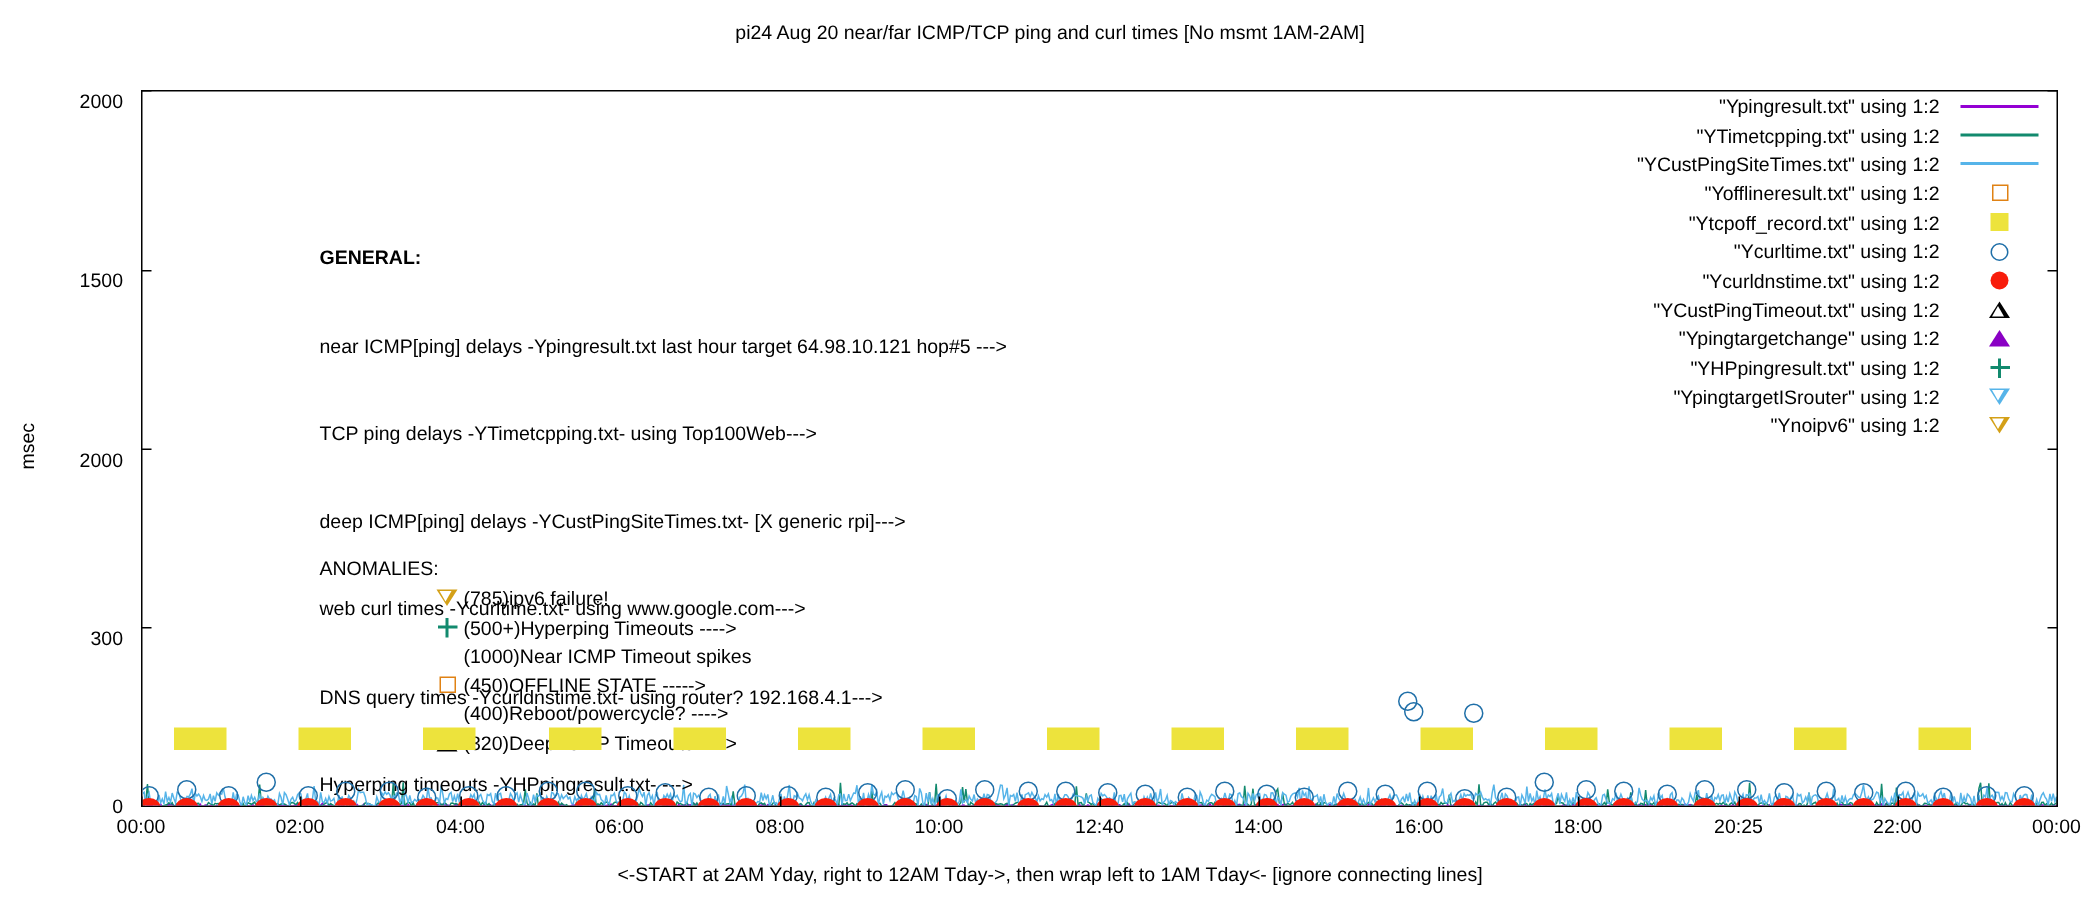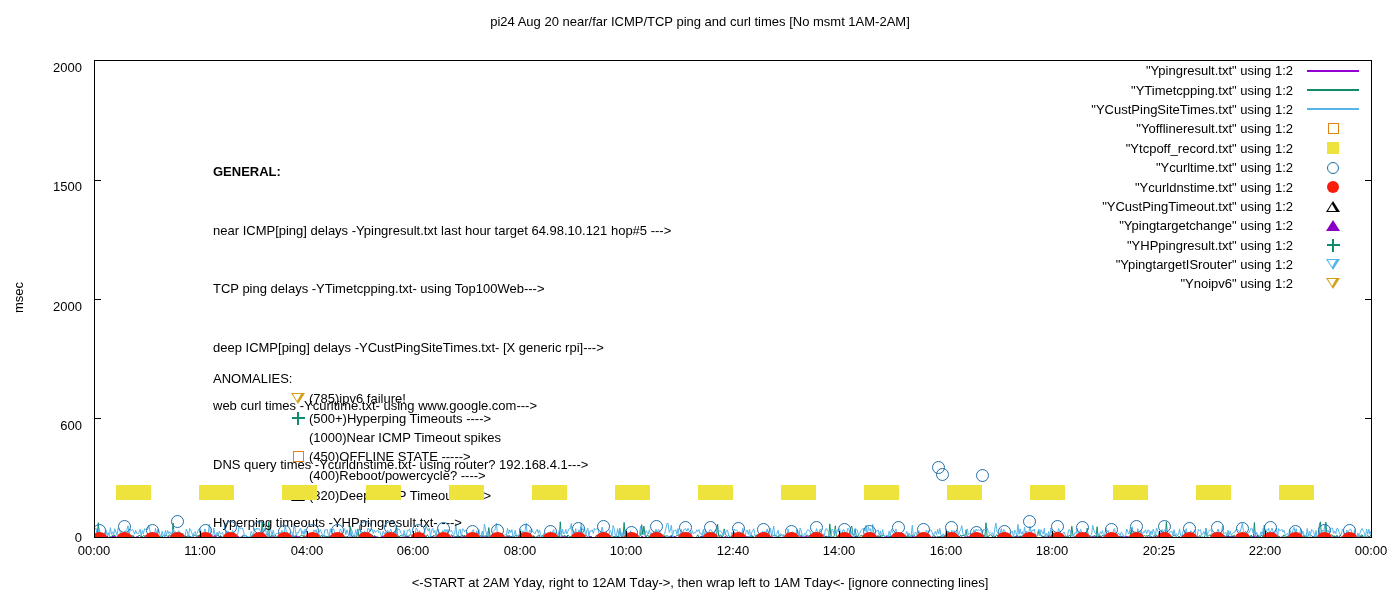--- a/index.html
+++ b/index.html
@@ -68,21 +68,21 @@
 </head>
 <body>
 
 <div id="chart-title" class="abs">pi24 Aug 20  near/far ICMP/TCP ping and curl times [No msmt 1AM-2AM]</div>
 
 <div id="ylabel" class="abs">msec</div>
 
 <div class="abs ytick-label" style="top:61px">2000</div>
 <div class="abs ytick-label" style="top:180px">1500</div>
 <div class="abs ytick-label" style="top:300px">2000</div>
-<div class="abs ytick-label" style="top:419px">600</div>
+<div class="abs ytick-label" style="top:419px">300</div>
 <div class="abs ytick-label" style="top:531px">0</div>
 
 <div class="abs ytick-mark" style="top:60px"></div>
 <div class="abs ytick-mark" style="top:180px"></div>
 <div class="abs ytick-mark" style="top:299px"></div>
 <div class="abs ytick-mark" style="top:418px"></div>
 <div class="abs ytick-mark-r" style="top:60px"></div>
 <div class="abs ytick-mark-r" style="top:180px"></div>
 <div class="abs ytick-mark-r" style="top:299px"></div>
 <div class="abs ytick-mark-r" style="top:418px"></div>
@@ -356,21 +356,21 @@
 <div class="abs xtick-mark" style="left:626px"></div>
 <div class="abs xtick-mark" style="left:733px"></div>
 <div class="abs xtick-mark" style="left:839px"></div>
 <div class="abs xtick-mark" style="left:946px"></div>
 <div class="abs xtick-mark" style="left:1052px"></div>
 <div class="abs xtick-mark" style="left:1159px"></div>
 <div class="abs xtick-mark" style="left:1265px"></div>
 <div class="abs xtick-mark" style="left:1371px"></div>
 
 <div class="abs xtick-label" style="left:59px">00:00</div>
-<div class="abs xtick-label" style="left:165px">11:00</div>
+<div class="abs xtick-label" style="left:165px">02:00</div>
 <div class="abs xtick-label" style="left:272px">04:00</div>
 <div class="abs xtick-label" style="left:378px">06:00</div>
 <div class="abs xtick-label" style="left:485px">08:00</div>
 <div class="abs xtick-label" style="left:591px">10:00</div>
 <div class="abs xtick-label" style="left:698px">12:40</div>
 <div class="abs xtick-label" style="left:804px">14:00</div>
 <div class="abs xtick-label" style="left:911px">16:00</div>
 <div class="abs xtick-label" style="left:1017px">18:00</div>
 <div class="abs xtick-label" style="left:1124px">20:25</div>
 <div class="abs xtick-label" style="left:1230px">22:00</div>

